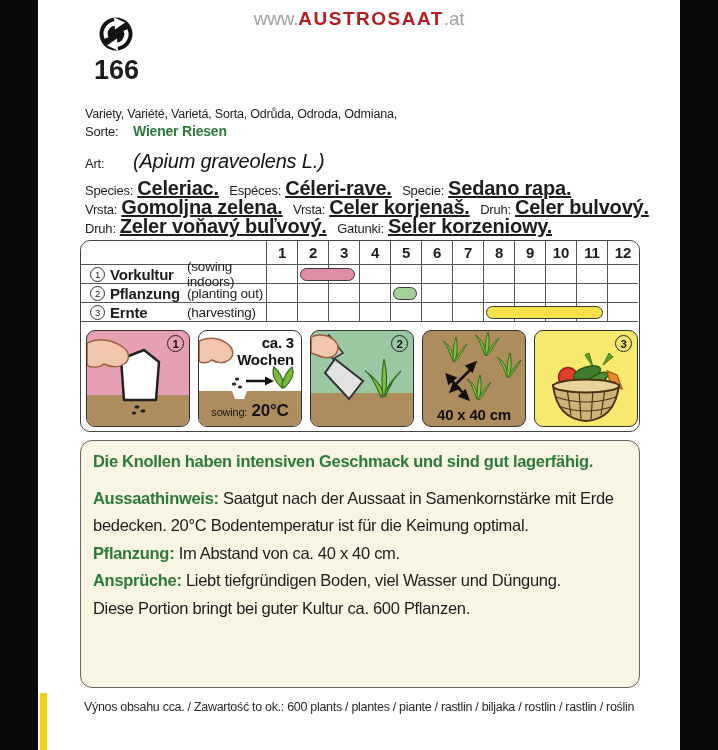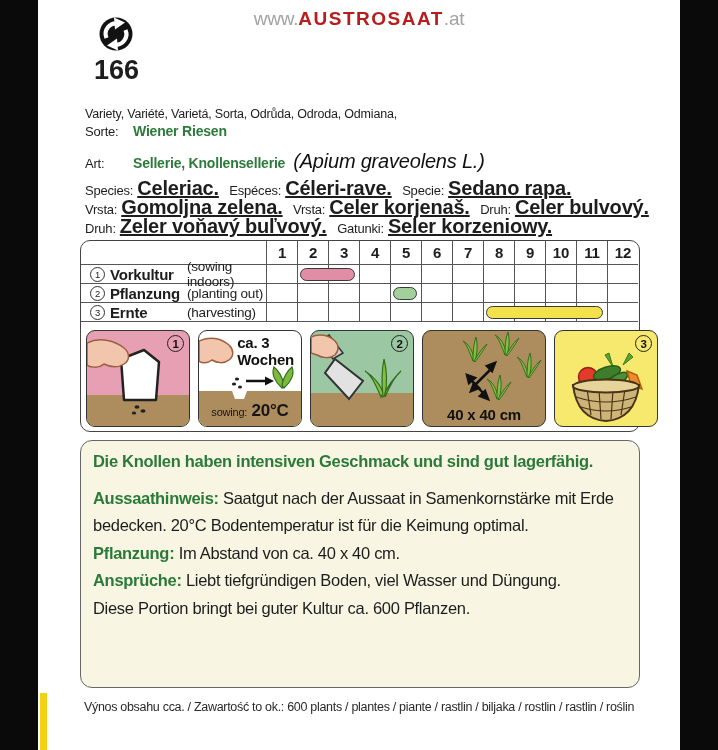--- a/index.html
+++ b/index.html
@@ -42,21 +42,21 @@
   .ren{font-size:13.5px;}
   .cal-bar{position:absolute;height:13px;border:1.5px solid #3a3a3a;border-radius:7px;box-sizing:border-box;}
   
   .tiles{display:flex;gap:8px;padding:8px 5px 0 5px;}
   .tile{position:relative;width:102px;height:95px;border:1.5px solid #333;border-radius:9px;
     overflow:hidden;box-sizing:content-box;flex:0 0 auto;}
   .tile svg{display:block;width:100%;height:100%;}
   .badge{position:absolute;top:4px;right:5px;width:17px;height:17px;border:1.5px solid #222;
     border-radius:50%;display:flex;align-items:center;justify-content:center;
     font-size:11.5px;font-weight:bold;color:#111;box-sizing:border-box;}
-  .weeks{position:absolute;top:3px;right:7px;text-align:left;font-size:15px;font-weight:bold;
+  .weeks{position:absolute;top:3px;right:7px;text-align:right;font-size:15px;font-weight:bold;
     line-height:17px;color:#111;}
   .optimal{position:absolute;bottom:5px;left:0;width:100%;text-align:center;color:#151515;}
   .optimal .olbl{font-size:11px;}
   .optimal .oval{font-size:17px;font-weight:bold;}
   .spacing-text{position:absolute;bottom:3px;left:0;width:100%;text-align:center;
     font-size:15px;font-weight:bold;color:#111;}
   
   .info-box{position:absolute;left:42px;top:440px;width:560px;height:248px;background:#f8f6e3;
     border:1.5px solid #666;border-radius:12px;box-sizing:border-box;padding:7px 12px;}
   .info-box p{margin:0;font-size:16.5px;line-height:27.5px;letter-spacing:-0.3px;}
@@ -88,21 +88,20 @@
 
   <div class="intro">Variety, Variété, Varietá, Sorta, Odrůda, Odroda, Odmiana,</div>
 
   <div class="names">
     <div class="name-row">
       <span class="sm">Sorte:</span>
       <span class="big">Wiener Riesen</span>
     </div>
     <div class="name-row">
       <span class="sm">Art:</span>
-      <span class="big">Sellerie, Knollensellerie</span>
       <span class="latin">(Apium graveolens L.)</span>
     </div>
     <div class="lang-row">
       <span class="lbl">Species:</span><span class="val">Celeriac.</span>
       <span class="lbl">Espéces:</span><span class="val">Céleri-rave.</span>
       <span class="lbl">Specie:</span><span class="val">Sedano rapa.</span>
     </div>
     <div class="lang-row">
       <span class="lbl">Vrsta:</span><span class="val">Gomoljna zelena.</span>
       <span class="lbl">Vrsta:</span><span class="val">Celer korjenaš.</span>
@@ -243,21 +242,21 @@
           <path d="M70,66 C64,52 60,44 54,40 C62,45 70,54 72,62 Z" fill="#86bf3e" stroke="#2f6e1f" stroke-width="1.2"></path>
           <path d="M72,66 C70,48 71,38 73,28 C76,40 76,54 74,64 Z" fill="#86bf3e" stroke="#2f6e1f" stroke-width="1.2"></path>
           <path d="M74,66 C80,52 85,44 90,40 C83,47 76,57 74,62 Z" fill="#86bf3e" stroke="#2f6e1f" stroke-width="1.2"></path>
           <polygon points="8,10 18,4 32,22 22,28" fill="#cfcfcf" stroke="#333" stroke-width="1.5"></polygon>
           <polygon points="24,28 52,50 38,68 14,42" fill="#e2e2e2" stroke="#333" stroke-width="2"></polygon>
           <path d="M0,6 C8,2 18,4 24,10 C28,14 28,20 24,24 C19,28 11,27 6,24 L0,22 Z" fill="#f2c6ad" stroke="#9c5f3f" stroke-width="1.5"></path>
         </svg>
         <div class="badge">2</div>
       </div>
 
-      <div class="tile" style="background: rgb(173, 140, 94); padding-left: 20px;">
+      <div class="tile" style="background: rgb(173, 140, 94);">
         <svg viewBox="0 0 102 95">
           <g fill="#86bf3e" stroke="#2f6e1f" stroke-width="1">
             <path d="M30,30 C26,20 24,14 20,10 C26,13 30,21 31,28 Z"></path>
             <path d="M30,30 C30,18 31,12 33,6 C35,14 34,24 32,30 Z"></path>
             <path d="M31,30 C36,22 40,16 44,13 C40,20 35,27 32,31 Z"></path>
             <path d="M62,24 C58,14 56,8 52,4 C58,7 62,15 63,22 Z"></path>
             <path d="M62,24 C62,12 63,6 65,1 C67,9 66,18 64,24 Z"></path>
             <path d="M63,24 C68,16 72,10 76,7 C72,14 67,21 64,25 Z"></path>
             <path d="M84,46 C80,36 78,30 74,26 C80,29 84,37 85,44 Z"></path>
             <path d="M84,46 C84,34 85,28 87,22 C89,30 88,40 86,46 Z"></path>

